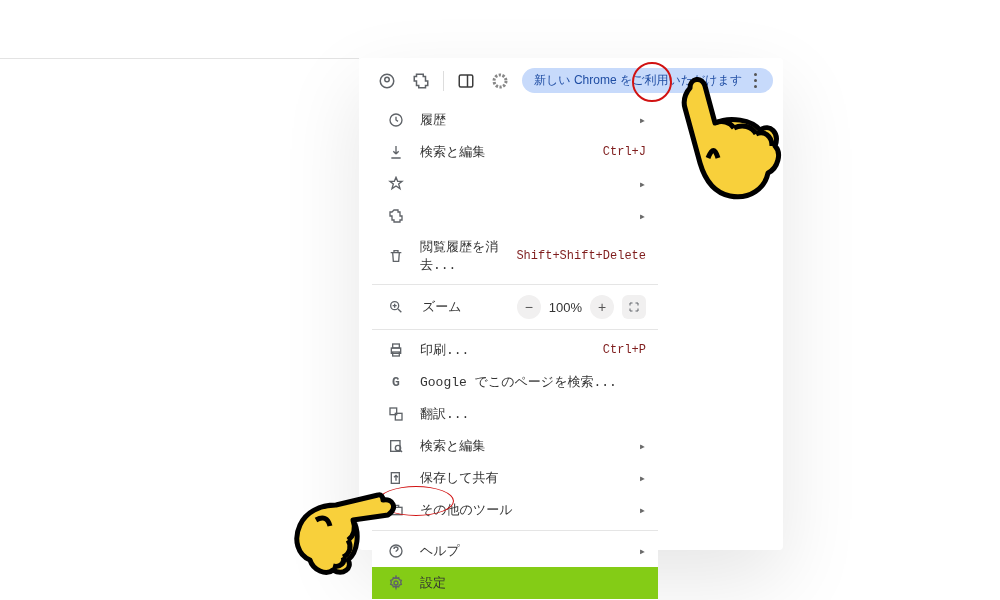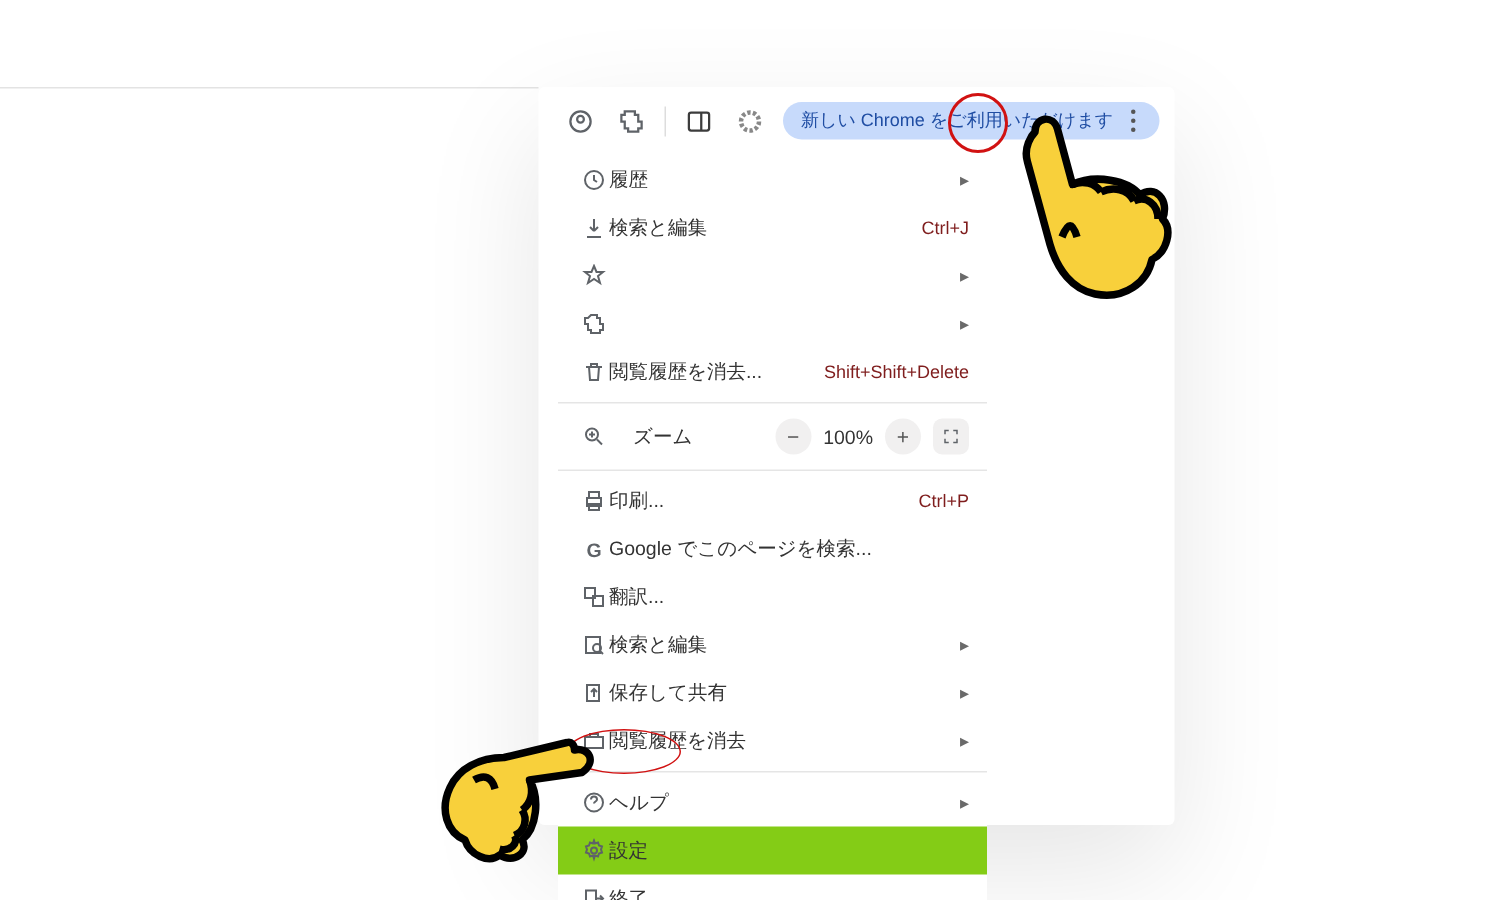--- a/index.html
+++ b/index.html
@@ -83,22 +83,24 @@
     position: absolute;
     left: 372px;
     top: 104px;
     width: 286px;
     background: #fff;
   }
   .menu-item {
     display: flex;
     align-items: center;
     padding: 6px 12px 6px 14px;
+    gap: 14px;
     color: #333;
     position: relative;
+    font-family: Liberation Mono, monospace;
   }
   .menu-item.hl { background: #84cc16; }
   .mi-icon {
     width: 20px; height: 20px;
     display: flex; align-items: center; justify-content: center;
     color: #5f6368;
   }
   .mi-label { flex: 1; font-size: 13px; }
   .mi-right { color: #7f1d1d; font-size: 12px; }
   .mi-arrow { color: #6a6a6a; font-size: 12px; margin-left: auto; }
@@ -307,21 +309,21 @@
     <span class="mi-arrow">▸</span>
   </div>
 
   <div class="menu-item">
     <span class="mi-icon">
         <svg width="16" height="16" viewBox="0 0 24 24" fill="none" stroke="#5f6368" stroke-width="2">
           <rect x="3" y="8" width="18" height="11"></rect>
           <path d="M8 8V5h8v3"></path>
         </svg>
       </span>
-    <span class="mi-label">閲覧履歴を消去</span>
+    <span class="mi-label">その他のツール</span>
     <span class="mi-arrow">▸</span>
   </div>
 
   <div class="sep"></div>
 
   <div class="menu-item">
     <span class="mi-icon">
         <svg width="16" height="16" viewBox="0 0 24 24" fill="none" stroke="#5f6368" stroke-width="2">
           <circle cx="12" cy="12" r="9"></circle>
           <path d="M9 9a3 3 0 016 0c0 2-3 2-3 4m0 3h.01"></path>

